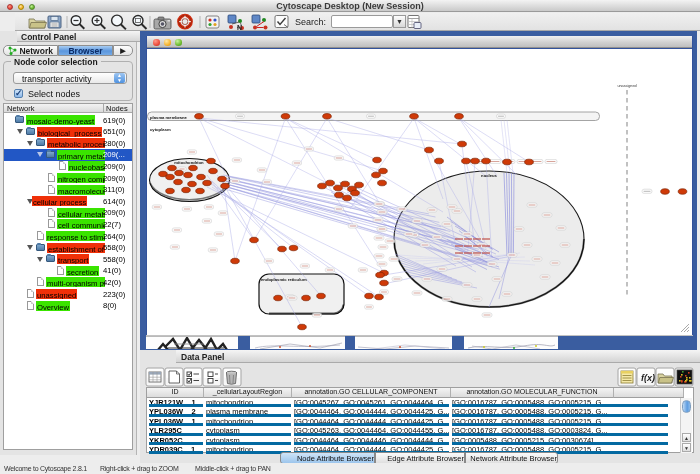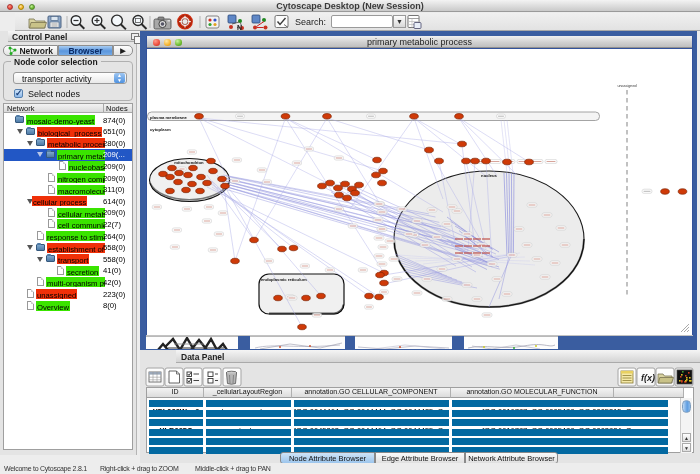--- a/index.html
+++ b/index.html
@@ -9,21 +9,21 @@
 .light{position:absolute;top:4px;width:6px;height:6px;border-radius:50%;}
 #titlebar .t{position:absolute;left:0;right:0;top:1px;text-align:center;font-size:9px;font-weight:bold;color:#3a3a3a;}
 
 #toolbar{left:0;top:13px;width:700px;height:18px;background:linear-gradient(#f0f0f0,#e2e2e2);border-bottom:1px solid #a8a8a8;margin-left:15px;}
 #toolbar svg{position:absolute;top:0;left:0;}
 #searchlbl{left:280px;top:4px;font-size:9px;color:#222;}
 #searchbox{left:316px;top:2px;width:62px;height:13px;background:#fff;border:1px solid #9a9a9a;border-radius:2px;}
 #searcharrow{left:378px;top:2px;width:13px;height:13px;background:linear-gradient(#fdfdfd,#d8d8d8);border:1px solid #9a9a9a;font-size:7px;text-align:center;line-height:12px;color:#333;}
 
 #cpanel{left:0;top:31px;width:137px;height:424px;background:#e4e4e4;border-right:1px solid #b5b5b5;}
-#cphead{left:8px;top:0;width:137px;height:11px;background:linear-gradient(#f5f5f5,#d6d6d6);border-bottom:1px solid #aaa;}
+#cphead{left:17px;top:0;width:137px;height:11px;background:linear-gradient(#f5f5f5,#d6d6d6);border-bottom:1px solid #aaa;}
 #cphead .t{position:absolute;left:4px;top:1px;font-size:8.5px;font-weight:bold;color:#222;}
 #cptabs{left:3px;top:14px;width:131px;height:11px;}
 .tab{position:absolute;top:0;height:11px;border:1px solid #8f8f8f;background:linear-gradient(#fdfdfd,#e3e3e3);font-size:8.5px;font-weight:bold;color:#1c1c1c;text-align:center;}
 #tab-net{left:0;width:55px;border-radius:5px 0 0 5px;}
 #tab-mosaic{left:55px;width:55px;background:linear-gradient(#a8cdf3,#5b96dd 55%,#74aae6);color:#0c2c66;}
 #tab-arrow{left:110px;width:20px;border-radius:0 5px 5px 0;font-size:7px;line-height:10px;}
 #groupbox{left:3px;top:30px;width:130px;height:40px;border:1px solid #b0b0b0;border-radius:4px;}
 #groupbox .lbl{position:absolute;left:7px;top:-5px;background:#e4e4e4;padding:0 3px;font-size:8.5px;font-weight:bold;color:#1c1c1c;}
 #combo{position:absolute;left:9px;top:10px;width:114px;height:12px;background:linear-gradient(#ffffff,#e9e9e9);border:1px solid #9a9a9a;border-radius:3px;}
 #combo .t{position:absolute;left:8px;top:1px;font-size:8.5px;color:#111;}
@@ -55,27 +55,27 @@
 #canvas{position:absolute;left:1px;top:13px;width:545px;height:286px;background:#ffffff;}
 #fresize{position:absolute;right:2px;bottom:2px;width:9px;height:9px;}
 
 .bstrip{position:absolute;top:305px;height:13px;background:#fdfdfd;border-top:1.5px solid #b9b9b9;overflow:hidden;}
 
 #dpanel{left:140px;top:350px;width:560px;height:113px;background:#e4e4e4;}
 #dphead{position:absolute;left:0;top:0;width:560px;height:13px;background:linear-gradient(#f5f5f5,#d4d4d4);border-bottom:1px solid #aaa;margin-left:36px;}
 #dphead .t{position:absolute;left:5px;top:2px;font-size:8.5px;font-weight:bold;color:#222;}
 #dtable{position:absolute;left:6px;top:37px;width:548px;height:66px;background:#fff;border:1px solid #9f9f9f;}
 .th{position:absolute;top:0;height:9.5px;background:linear-gradient(#f4f4f4,#dcdcdc);border-right:1px solid #b0b0b0;border-bottom:1px solid #9f9f9f;font-size:7px;color:#111;text-align:center;overflow:hidden;}
-.td{position:absolute;height:9.4px;font-size:7.5px;color:#000;white-space:nowrap;overflow:hidden;border-bottom:7px solid #0369a1;text-align:center;}
+.td{position:absolute;height:9.4px;font-size:7.5px;color:#000;white-space:nowrap;overflow:hidden;border-bottom:3px solid #0369a1;}
 .td.b{font-weight:bold;}
 #dscroll{position:absolute;right:1px;top:10px;width:12px;height:55px;background:#f4f4f4;border-left:1px solid #ccc;}
 #dthumb{position:absolute;left:1px;top:2px;width:9px;height:13px;border-radius:5px;background:linear-gradient(90deg,#bcd8f4,#5d9ce0 60%,#8abbEC);border:1px solid #7f9fc0;}
 
 #btabs{left:280px;top:452px;height:12px;font-size:7.5px;}
-.btab{position:absolute;top:0;height:12px;border:1px solid #8a8a8a;background:linear-gradient(#fbfbfb,#dfdfdf);color:#111;text-align:center;line-height:11px;}
+.btab{position:absolute;top:0;height:12px;border:1px solid #8a8a8a;background:linear-gradient(#fbfbfb,#dfdfdf);color:#111;text-align:right;line-height:11px;}
 #statusbar{left:0;top:463px;width:700px;height:11px;background:#ededed;font-size:7px;color:#333;letter-spacing:-0.25px;}
 #statusbar span{position:absolute;top:2px;}
 .floaticon{position:absolute;width:8px;height:7px;border:1px solid #777;background:#eee;}
 .floaticon:after{content:"";position:absolute;left:2px;top:2px;width:7px;height:6px;border:1px solid #777;background:#f8f8f8;}
 </style></head>
 <body>
 <div id="win">
 <div class="abs" id="titlebar">
   <div class="light" style="left:7px;background:radial-gradient(circle at 35% 30%,#ff9a8a,#ec4c3c 60%,#b03025);border:0.5px solid #a33;"></div>
   <div class="light" style="left:18px;background:radial-gradient(circle at 35% 30%,#ffe9a8,#f5b32d 60%,#c78a1d);border:0.5px solid #a80;"></div>
@@ -197,21 +197,21 @@
   </div>
   <div class="abs" id="treewrap">
     <div id="treehead">
           <span class="c1">Network</span>
           <span class="c2">Nodes</span>
         </div>
     <div id="treerows">
           <div class="trow" style="top:10.5px;">
             <div class="fold" style="left:11px;"></div>
             <div class="lab g" style="left:22px;max-width:79px;">mosaic-demo-yeast</div>
-            <div class="cnt" style="">874(0)</div>
+            <div class="cnt" style="">619(0)</div>
           </div>
           <div class="trow" style="top:22.1px;">
             <div class="tri" style="left:13px;"></div>
             <div class="fold" style="left:22px;"></div>
             <div class="lab r" style="left:33px;max-width:68px;">biological_process</div>
             <div class="cnt" style="">651(0)</div>
           </div>
           <div class="trow" style="top:33.7px;">
             <div class="tri" style="left:23px;"></div>
             <div class="fold" style="left:32px;"></div>
@@ -295,21 +295,20 @@
         </div>
   </div>
 </div>
 
 <div class="abs" id="desktop">
   <div id="frame">
     <div id="ftitle">
       <div class="light" style="left:6px;top:3px;width:6.5px;height:6.5px;background:radial-gradient(circle at 35% 30%,#ff9a8a,#ec4c3c 60%,#b03025);"></div>
       <div class="light" style="left:17px;top:3px;width:6.5px;height:6.5px;background:radial-gradient(circle at 35% 30%,#ffe9a8,#f5b32d 60%,#c78a1d);"></div>
       <div class="light" style="left:28px;top:3px;width:6.5px;height:6.5px;background:radial-gradient(circle at 35% 30%,#c8f3a0,#6dbb2e 60%,#4f8f20);"></div>
-      <div class="t">primary metabolic process</div>
     </div>
     <div id="canvas"><svg id="graph" width="545" height="285">
             <rect x="0.5" y="63" width="452" height="8.5" rx="4" fill="#f4f4f4" stroke="#9a9a9a" stroke-width="0.9"></rect>
 <ellipse cx="342" cy="190" rx="95" ry="68" fill="#ececec" stroke="#1a1a1a" stroke-width="1.1"></ellipse>
 <path d="M 247 190 a 95 68 0 0 0 190 0" fill="none" stroke="#000" stroke-width="2" opacity="0.55"></path>
 <ellipse cx="42.5" cy="131" rx="40" ry="21.5" fill="#f0f0f0" stroke="#111" stroke-width="1.1"></ellipse>
 <path d="M 3.2 134 a 40 21.5 0 0 0 78 0" fill="none" stroke="#000" stroke-width="1.6" opacity="0.5"></path>
 <rect x="112" y="225" width="85" height="40" rx="10" fill="#f0f0f0" stroke="#111" stroke-width="1.2"></rect>
 <path d="M 122 264.5 h 65 a 10 10 0 0 0 9.5 -9" fill="none" stroke="#000" stroke-width="2" opacity="0.6"></path>
 <line x1="480" y1="41" x2="480" y2="246" stroke="#8f8f8f" stroke-width="1.1" stroke-dasharray="4.5,3.5"></line>

